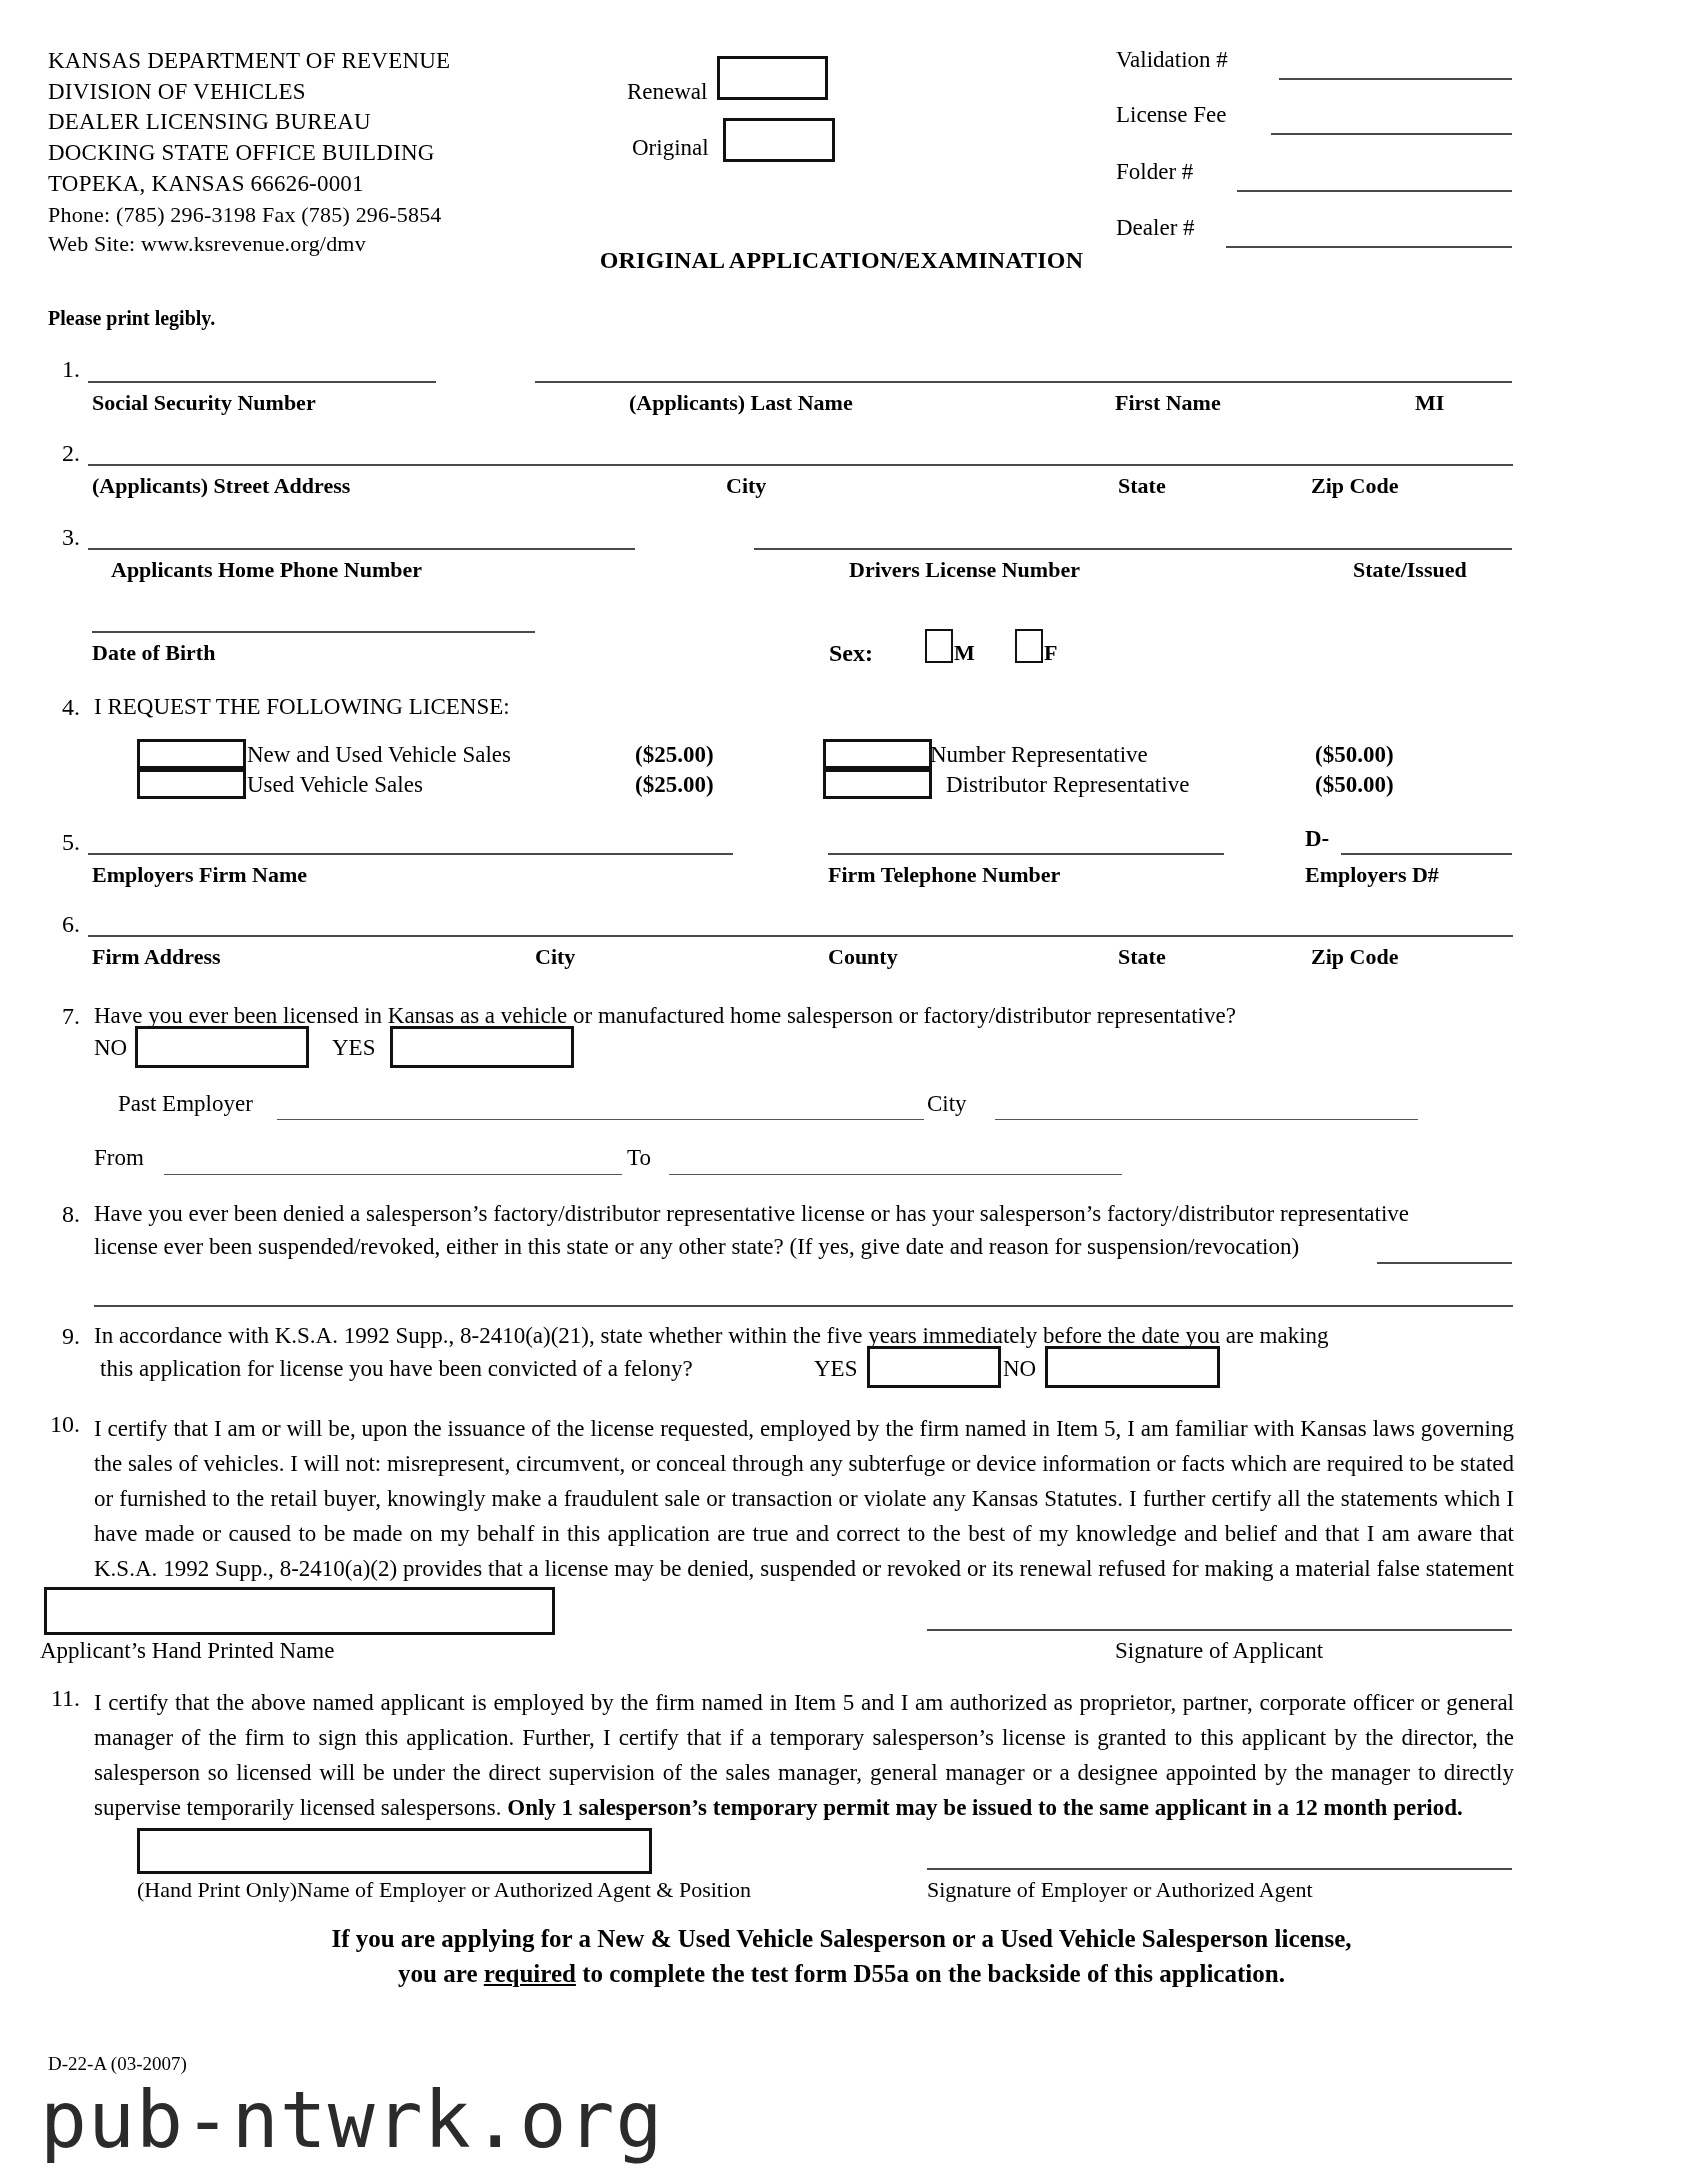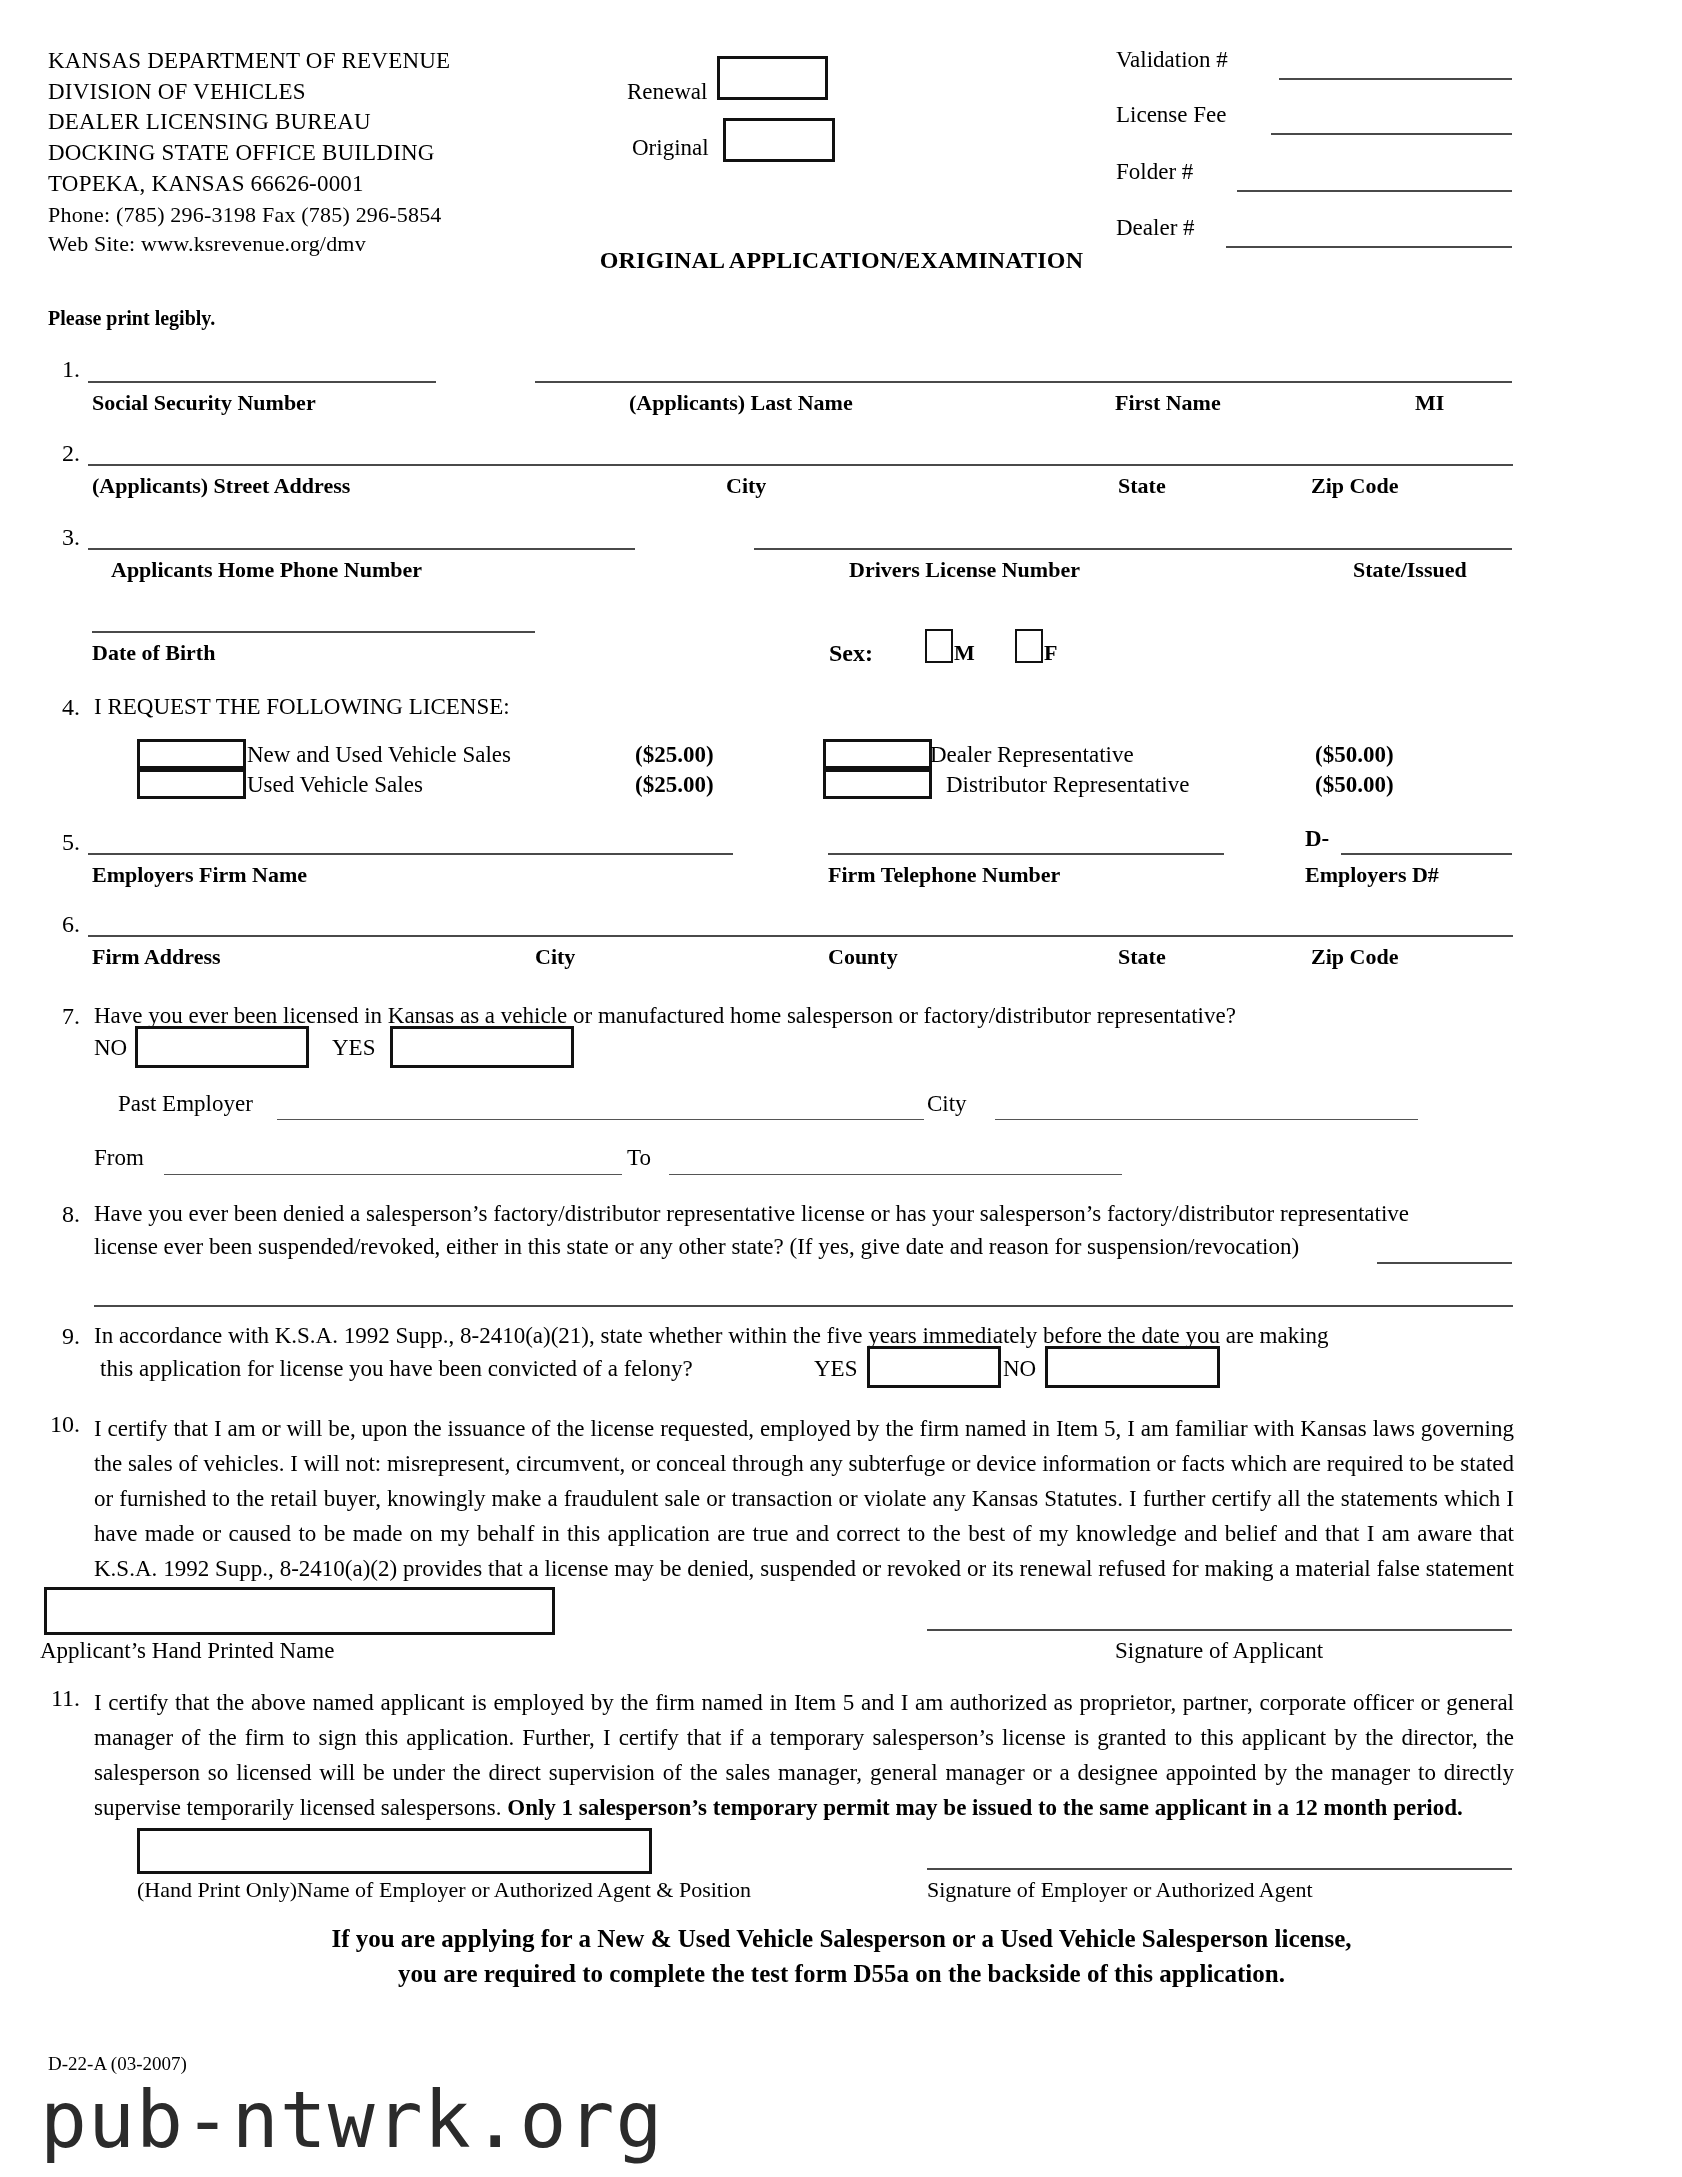--- a/index.html
+++ b/index.html
@@ -110,21 +110,21 @@
   .paratext.j { text-align-last: left; }
 
   .centerline {
     position: absolute;
     width: 1683px;
     text-align: center;
     font-size: 25px;
     font-weight: bold;
   }
 
-  .u { }
+  .u { text-decoration: underline; }
 
   .footer-code {
     position: absolute;
     left: 48px;
     font-size: 19px;
   }
   .watermark {
     position: absolute;
     left: 40px;
     font-family: "DejaVu Sans Mono", "Liberation Mono", monospace;
@@ -204,21 +204,21 @@
 
   <div class="box" style="left:137px;top:739px;width:109px;height:30px;"></div>
   <div class="bodytext" style="left:247px;top:742px;">New and Used Vehicle Sales</div>
   <div class="bodytext b" style="left:635px;top:742px;">($25.00)</div>
 
   <div class="box" style="left:137px;top:769px;width:109px;height:30px;"></div>
   <div class="bodytext" style="left:247px;top:772px;">Used Vehicle Sales</div>
   <div class="bodytext b" style="left:635px;top:772px;">($25.00)</div>
 
   <div class="box" style="left:823px;top:739px;width:109px;height:30px;"></div>
-  <div class="bodytext" style="left:930px;top:742px;">Dealer Representative</div>
+  <div class="bodytext" style="left:930px;top:742px;">Number Representative</div>
   <div class="bodytext b" style="left:1315px;top:742px;">($50.00)</div>
 
   <div class="box" style="left:823px;top:769px;width:109px;height:30px;"></div>
   <div class="bodytext" style="left:930px;top:772px;margin-left:16px;">Distributor Representative</div>
   <div class="bodytext b" style="left:1315px;top:772px;">($50.00)</div>
 
   <div class="itemnum" style="left:40px;top:829px;">5.</div>
   <div class="rule" style="left:88px;top:853px;width:645px;"></div>
   <div class="rule" style="left:828px;top:853px;width:396px;"></div>
   <div class="bodytext b" style="left:1305px;top:826px;">D-</div>

